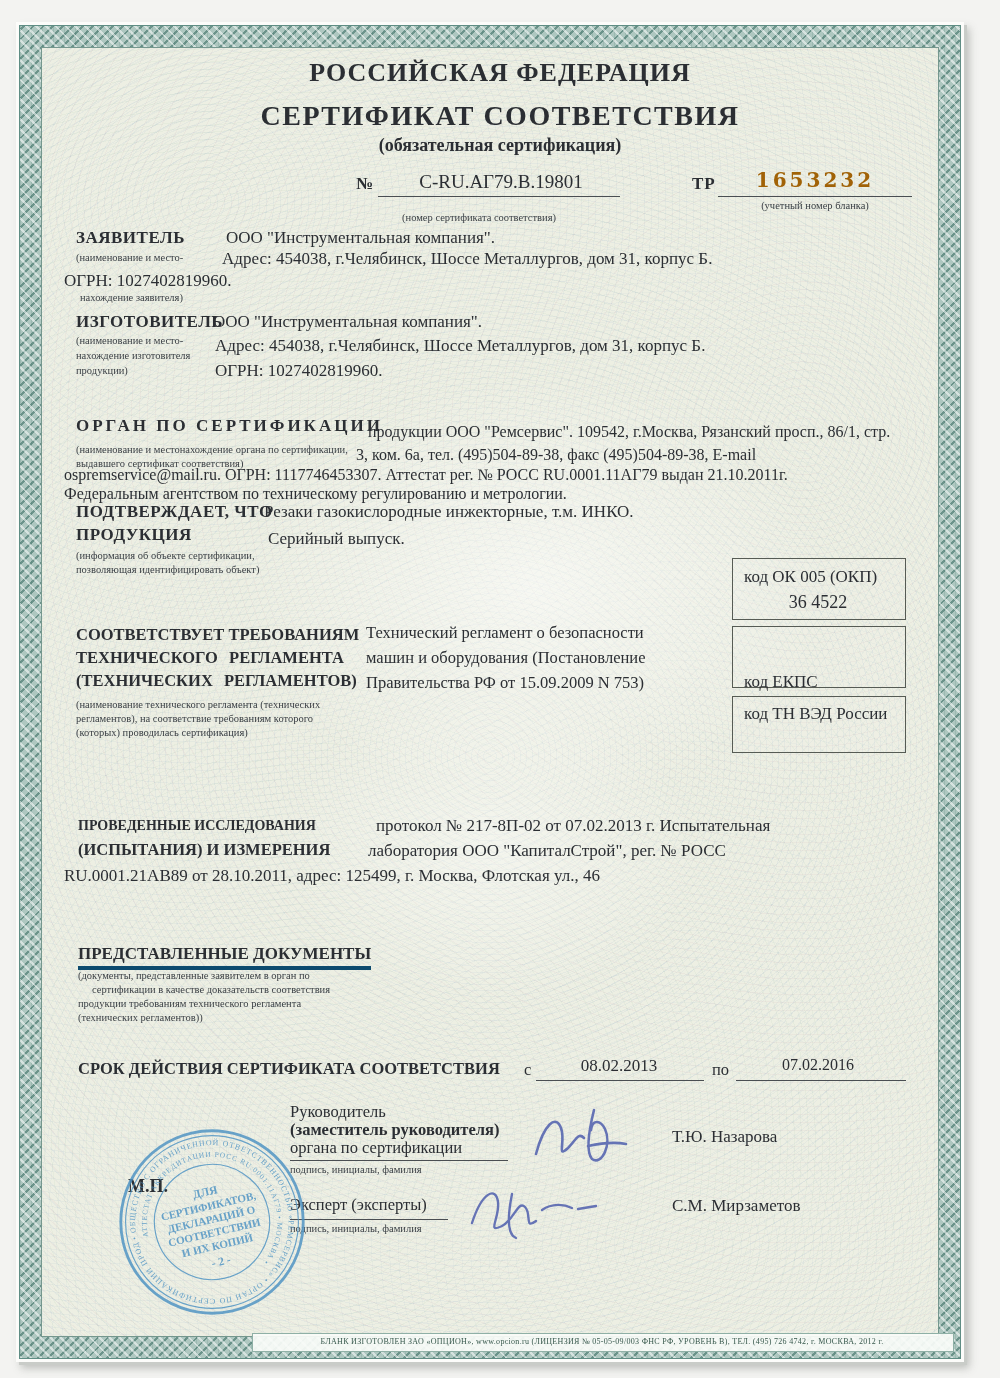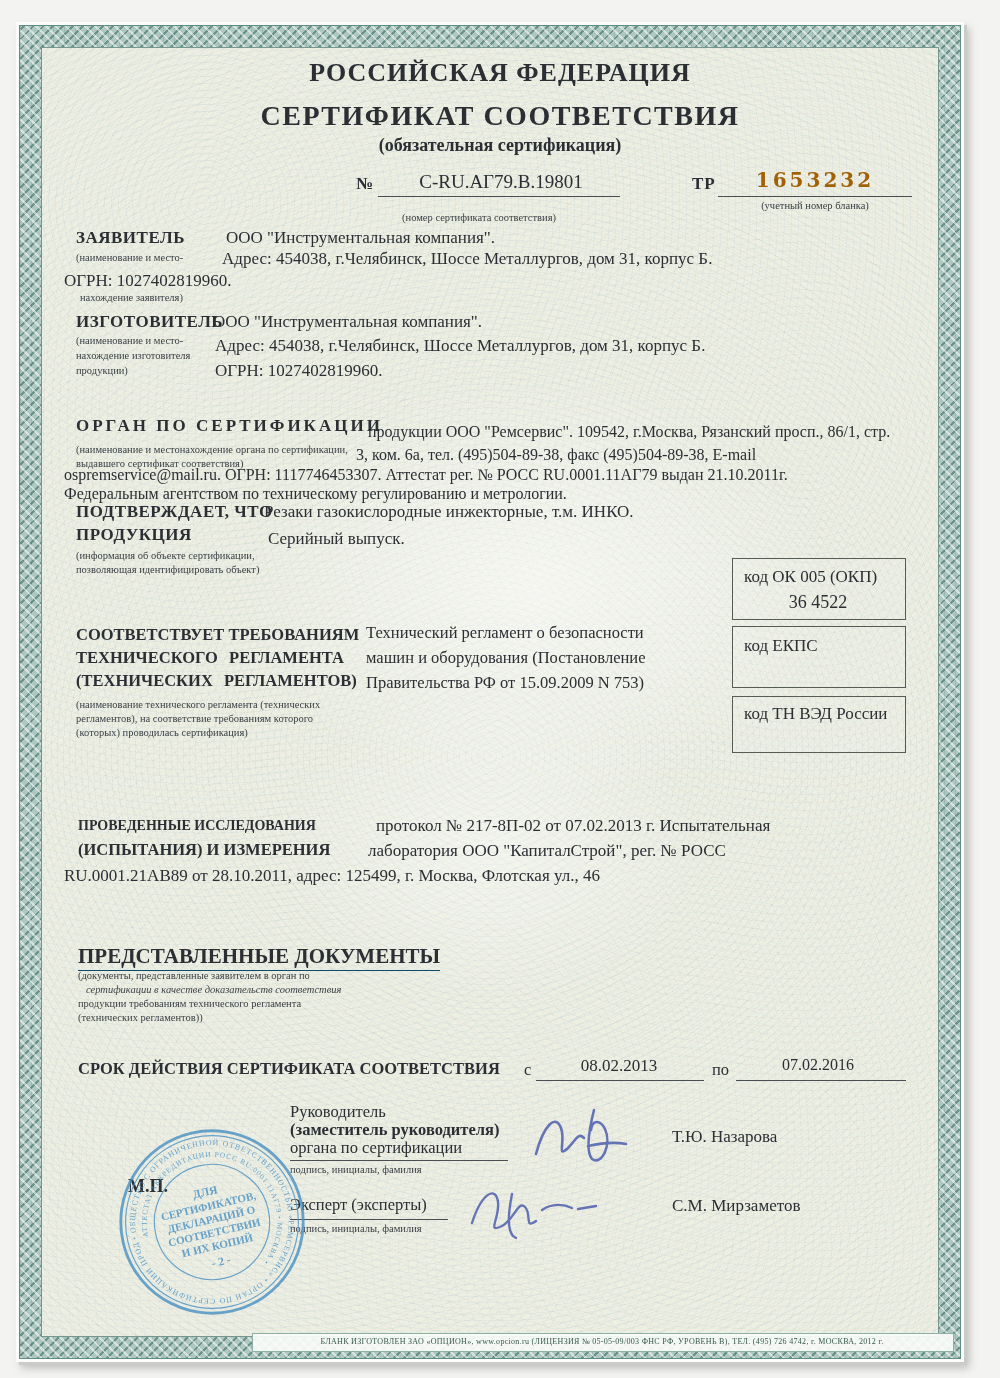--- a/index.html
+++ b/index.html
@@ -99,43 +99,43 @@
 <div class="t body17" style="left:264px;top:502px;">Резаки газокислородные инжекторные, т.м. ИНКО.</div>
 <div class="t lbl" style="left:76px;top:525px;">ПРОДУКЦИЯ</div>
 <div class="t body17" style="left:268px;top:529px;">Серийный выпуск.</div>
 <div class="t cap" style="left:76px;top:550px;">(информация об объекте сертификации,</div>
 <div class="t cap" style="left:76px;top:564px;">позволяющая идентифицировать объект)</div>
 
 <div class="codebox" style="left:732px;top:558px;width:172px;height:60px;"></div>
 <div class="t body17" style="left:744px;top:567px;">код ОК 005 (ОКП)</div>
 <div class="t ctr" style="left:732px;top:592px;width:172px;font-size:18px;">36 4522</div>
 <div class="codebox" style="left:732px;top:626px;width:172px;height:60px;"></div>
-<div class="t body17" style="left:744px;top:636px;">код ЕКПС</div>
+<div class="t body17" style="left:744px;top:672px;">код ЕКПС</div>
 <div class="codebox" style="left:732px;top:696px;width:172px;height:55px;"></div>
 <div class="t body17" style="left:744px;top:704px;">код ТН ВЭД России</div>
 
 <div class="t b" style="left:76px;top:626px;font-size:16.5px;">СООТВЕТСТВУЕТ ТРЕБОВАНИЯМ</div>
 <div class="t b" style="left:76px;top:649px;font-size:16.5px;word-spacing:7px;">ТЕХНИЧЕСКОГО  РЕГЛАМЕНТА</div>
 <div class="t b" style="left:76px;top:672px;font-size:16.5px;word-spacing:7px;">(ТЕХНИЧЕСКИХ  РЕГЛАМЕНТОВ)</div>
 <div class="t" style="left:366px;top:624px;font-size:16.5px;">Технический регламент о безопасности</div>
 <div class="t" style="left:366px;top:649px;font-size:16.5px;">машин и оборудования (Постановление</div>
 <div class="t" style="left:366px;top:674px;font-size:16.5px;">Правительства РФ от 15.09.2009 N 753)</div>
 <div class="t cap" style="left:76px;top:699px;">(наименование технического регламента (технических</div>
 <div class="t cap" style="left:76px;top:713px;">регламентов), на соответствие требованиям которого</div>
 <div class="t cap" style="left:76px;top:727px;">(которых) проводилась сертификация)</div>
 
 <div class="t b" style="left:78px;top:818px;font-size:14px;">ПРОВЕДЕННЫЕ ИССЛЕДОВАНИЯ</div>
 <div class="t b" style="left:78px;top:841px;font-size:16.5px;">(ИСПЫТАНИЯ) И ИЗМЕРЕНИЯ</div>
 <div class="t body17" style="left:376px;top:816px;">протокол № 217-8П-02 от 07.02.2013 г. Испытательная</div>
 <div class="t body17" style="left:368px;top:841px;">лаборатория ООО "КапиталСтрой", рег. № РОСС</div>
 <div class="t body17" style="left:64px;top:866px;">RU.0001.21АВ89 от 28.10.2011, адрес: 125499, г. Москва, Флотская ул., 46</div>
 
-<div class="t b" style="left:78px;top:944px;font-size:21px;border-bottom:1px solid #0c4a6e;padding-bottom:2px;">ПРЕДСТАВЛЕННЫЕ ДОКУМЕНТЫ</div>
+<div class="t b" style="left:78px;top:944px;font-size:17px;border-bottom:4px solid #0c4a6e;padding-bottom:2px;">ПРЕДСТАВЛЕННЫЕ ДОКУМЕНТЫ</div>
 <div class="t cap" style="left:78px;top:970px;">(документы, представленные заявителем в орган по</div>
-<div class="t cap" style="left:86px;top:984px;font-style:italic;">сертификации в качестве доказательств соответствия</div>
+<div class="t cap" style="left:92px;top:984px;">сертификации в качестве доказательств соответствия</div>
 <div class="t cap" style="left:78px;top:998px;">продукции  требованиям  технического  регламента</div>
 <div class="t cap" style="left:78px;top:1012px;">(технических регламентов))</div>
 
 <div class="t b" style="left:78px;top:1060px;font-size:16.5px;">СРОК ДЕЙСТВИЯ СЕРТИФИКАТА СООТВЕТСТВИЯ</div>
 <div class="t" style="left:524px;top:1061px;font-size:16.5px;">с</div>
 <div class="t ctr" style="left:536px;top:1056px;width:166px;font-size:17px;">08.02.2013</div>
 <div class="ul" style="left:536px;top:1080px;width:168px;"></div>
 <div class="t" style="left:712px;top:1061px;font-size:16.5px;">по</div>
 <div class="t ctr" style="left:736px;top:1056px;width:164px;font-size:16px;">07.02.2016</div>
 <div class="ul" style="left:736px;top:1080px;width:170px;"></div>

